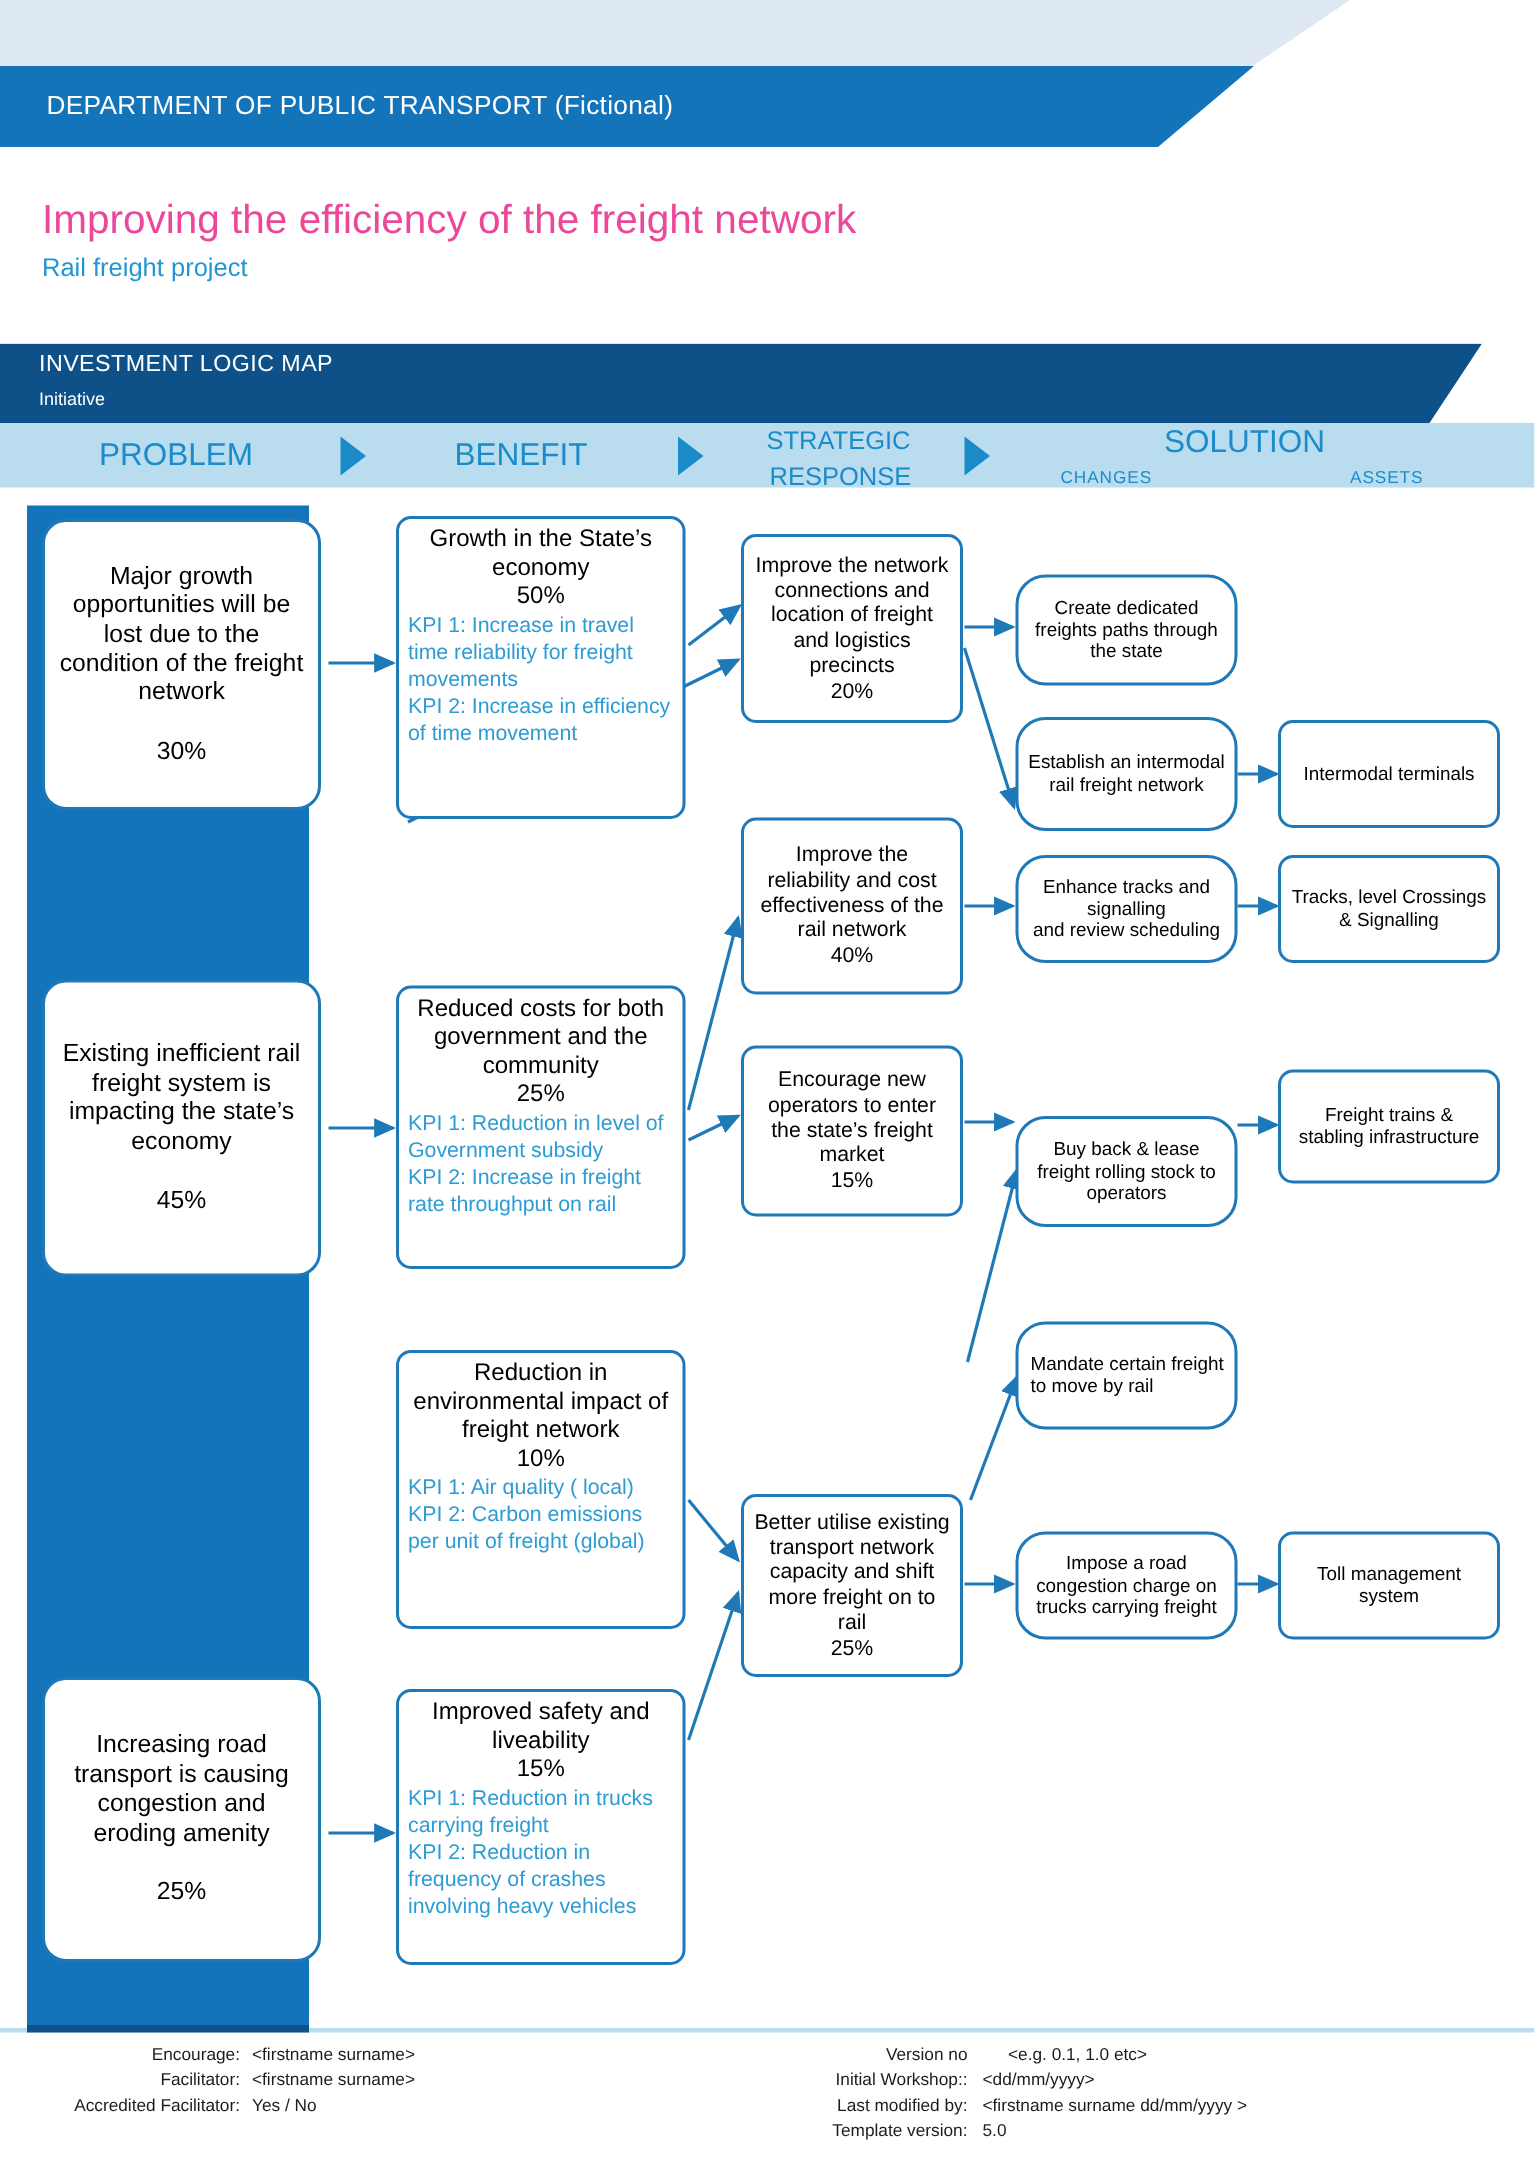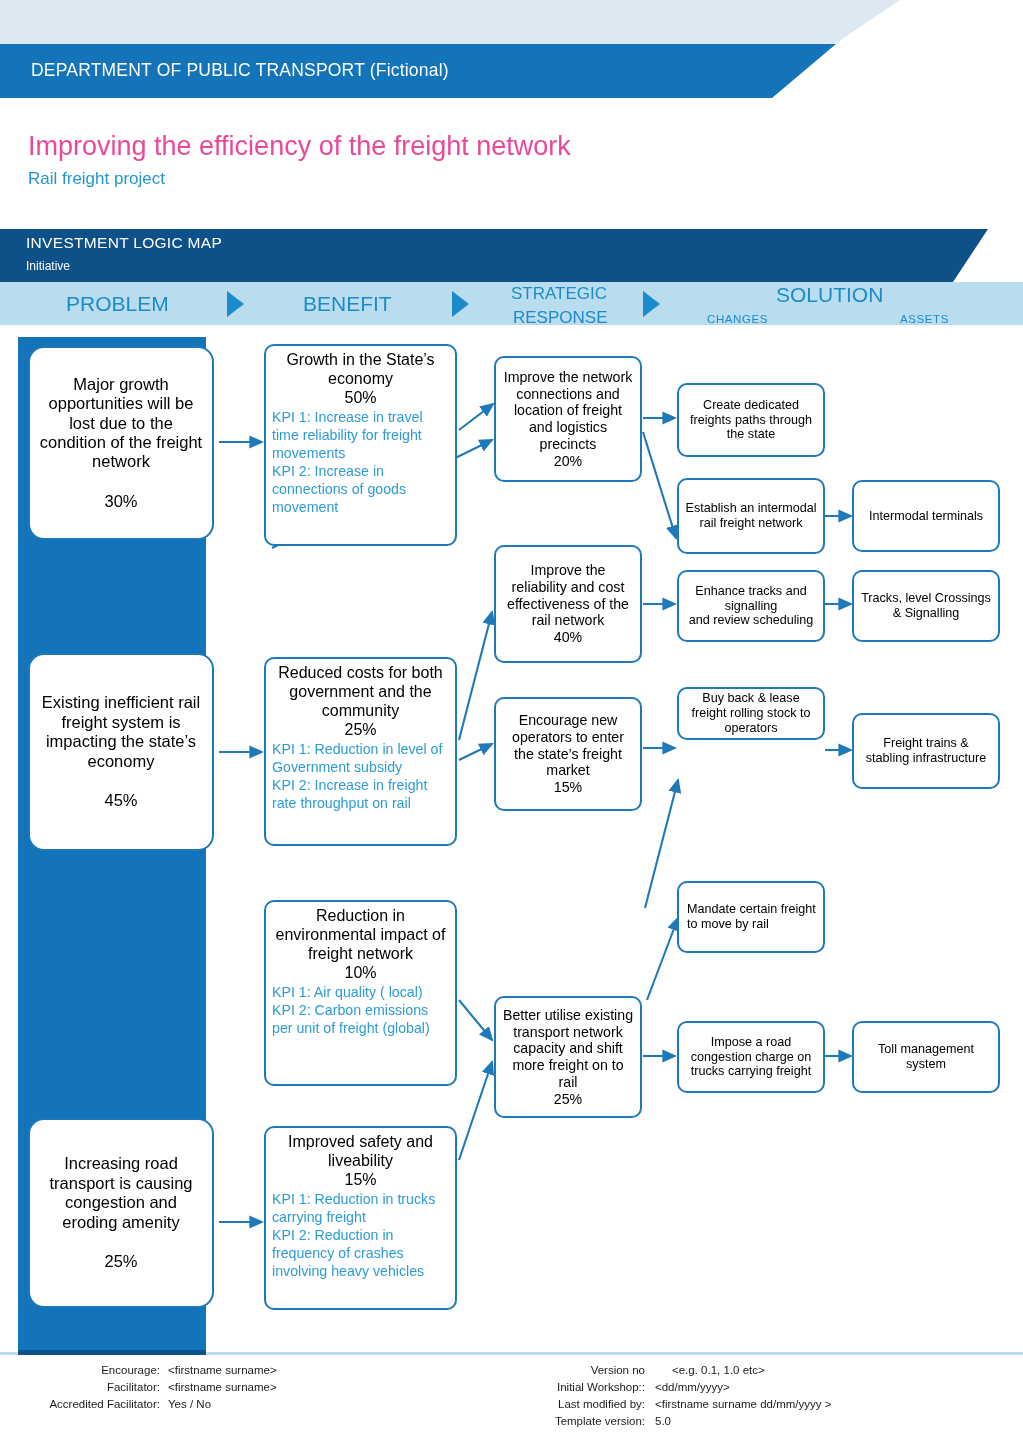--- a/index.html
+++ b/index.html
@@ -64,21 +64,21 @@
   
   .box{
     position:absolute;box-sizing:border-box;
     background:#ffffff;border:2px solid #1f79b8;border-radius:12px;
     display:flex;flex-direction:column;align-items:center;justify-content:center;
     text-align:center;line-height:1.18;
   }
   .box.problem{border-radius:16px;font-size:16.5px;padding:6px 9px;gap:20px;}
   .box.benefit{border-radius:10px;font-size:16px;padding:5px 6px;justify-content:flex-start;}
   .box.sr{border-radius:10px;font-size:14.2px;padding:4px 6px;}
-  .box.change{border-radius:10px;font-size:12.6px;padding:4px 6px;}
+  .box.change{border-radius:20px;font-size:12.6px;padding:4px 6px;}
   .box.asset{border-radius:10px;font-size:12.6px;padding:4px 6px;}
   .kpi{color:#2d9bd4;text-align:left;align-self:stretch;font-size:14.2px;line-height:1.28;}
   .btitle{display:block;}
   .bpct{display:block;}
   
   #wires{position:absolute;left:0;top:0;width:1023px;height:1447px;pointer-events:none;}
   
   #foot-rule{position:absolute;left:0;top:1352px;width:1023px;height:3px;background:#b9dcef;}
   #foot-rule-dark{position:absolute;left:18px;top:1350px;width:188px;height:5px;background:#0e5188;}
   .foot-lbl{position:absolute;font-size:11.5px;color:#1c1c1c;text-align:right;white-space:nowrap;}
@@ -165,21 +165,21 @@
 </div>
 <div class="box problem" style="left:28px;top:1118px;width:186px;height:190px;">
   <span class="btitle">Increasing road transport is causing congestion and eroding amenity</span>
   <span class="bpct">25%</span>
 </div>
 
 <div class="box benefit" style="left:264px;top:344px;width:193px;height:202px;">
   <span class="btitle">Growth in the State’s economy</span>
   <span class="bpct">50%</span>
   <span class="kpi">KPI 1: Increase in travel time reliability for freight movements</span>
-  <span class="kpi">KPI 2: Increase in connections of goods movement</span>
+  <span class="kpi">KPI 2: Increase in efficiency of time movement</span>
 </div>
 <div class="box benefit" style="left:264px;top:657px;width:193px;height:189px;">
   <span class="btitle">Reduced costs for both government and the community</span>
   <span class="bpct">25%</span>
   <span class="kpi">KPI 1: Reduction in level of Government subsidy</span>
   <span class="kpi">KPI 2: Increase in freight rate throughput on rail</span>
 </div>
 <div class="box benefit" style="left:264px;top:900px;width:193px;height:186px;">
   <span class="btitle">Reduction in environmental impact of freight network</span>
   <span class="bpct">10%</span>
@@ -213,21 +213,21 @@
 <div class="box change" style="left:677px;top:383px;width:148px;height:74px;">
   <span>Create dedicated freights paths through the state</span>
 </div>
 <div class="box change" style="left:677px;top:478px;width:148px;height:76px;">
   <span>Establish an intermodal rail freight network</span>
 </div>
 <div class="box change" style="left:677px;top:570px;width:148px;height:72px;">
   <span style="white-space:pre-line;">Enhance tracks and signalling
 and  review scheduling</span>
 </div>
-<div class="box change" style="left:677px;top:687px;width:148px;height:53px;">
+<div class="box change" style="left:677px;top:744px;width:148px;height:74px;">
   <span>Buy back &amp; lease freight rolling stock to operators</span>
 </div>
 <div class="box change" style="left:677px;top:881px;width:148px;height:72px;align-items:flex-start;padding-left:8px;text-align:left;">
   <span>Mandate certain freight to move by rail</span>
 </div>
 <div class="box change" style="left:677px;top:1021px;width:148px;height:72px;">
   <span>Impose a road congestion charge on trucks carrying freight</span>
 </div>
 
 <div class="box asset" style="left:852px;top:480px;width:148px;height:72px;">

